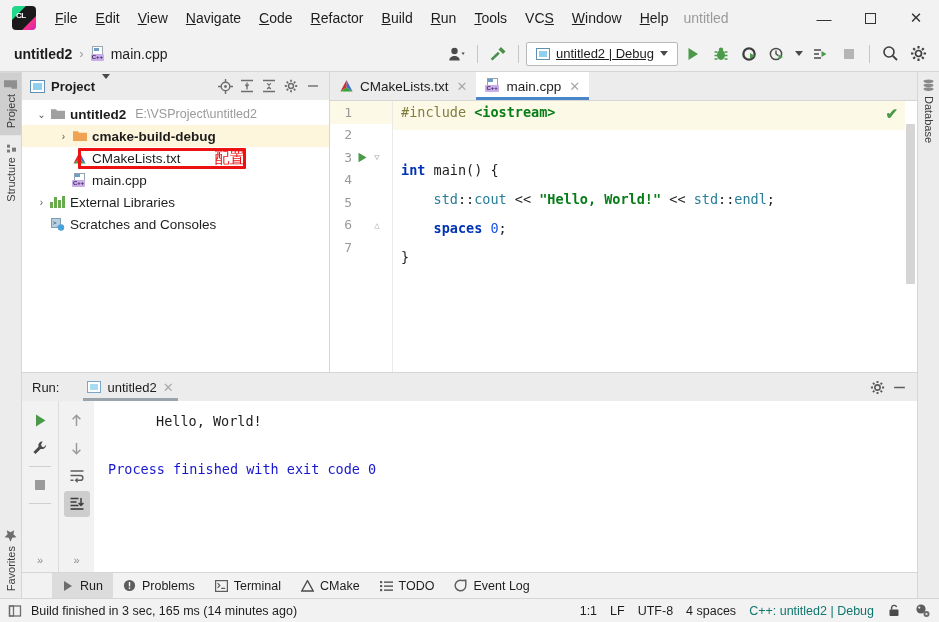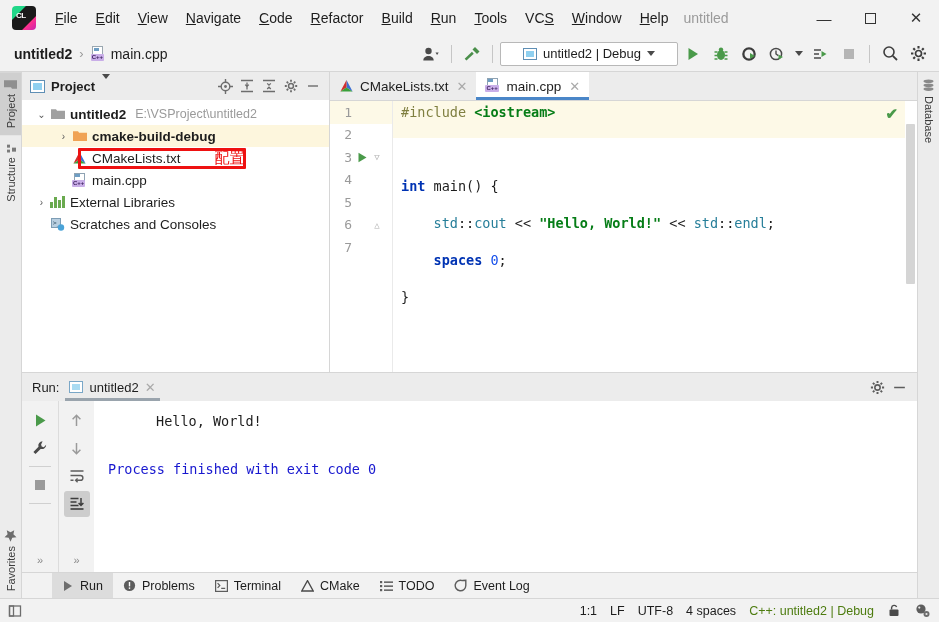--- a/index.html
+++ b/index.html
@@ -45,23 +45,23 @@
   .cpp-icon .pg:after { content: ""; position: absolute; left: 1px; top: 1px;
     width: 5px; height: 3px; background: #6e9ec4; }
   .cpp-icon .bdg { position: absolute; left: 0; bottom: 0; background: #c9aee8;
     color: #3a1f5c; font-size: 6px; line-height: 7px; padding: 0 1px; font-weight: bold;
     font-family: "Liberation Sans", sans-serif; border-radius: 1px; }
   .tb-right { margin-left: auto; display: flex; align-items: center; gap: 2px; }
   .tb-icon { width: 26px; height: 26px; display: flex; align-items: center;
     justify-content: center; cursor: default; }
   .tb-div { width: 1px; height: 18px; background: #c6c6c6; margin: 0 5px; }
   .runcfg {
-    display: flex; align-items: center; gap: 6px; height: 24px; padding: 0 22px;
+    display: flex; align-items: center; gap: 6px; height: 24px; padding: 0 9px;
     background: #fff; border: 1px solid #b8b8b8; border-radius: 2px; font-size: 13px;
-    white-space: nowrap; cursor: default;
+    white-space: nowrap; cursor: default; text-decoration: underline;
   }
   .runcfg .ic { width: 14px; height: 12px; background: #fff; border: 1px solid #5f8fb5;
     position: relative; flex: none; }
   .runcfg .ic:after { content: ""; position: absolute; inset: 2px; background: #8fd0f0; }
   .caret { width: 0; height: 0; border-left: 4px solid transparent; border-right: 4px solid transparent;
     border-top: 5px solid #4a4a4a; }
 
   
   .body { flex: 1; display: flex; min-height: 0; }
 
@@ -121,40 +121,40 @@
     font-family: "DejaVu Sans Mono", monospace; font-size: 13px; }
   .gl { height: 22.5px; display: flex; align-items: center; color: #9a9a9a; }
   .gl .num { width: 22px; text-align: right; }
   .gl.hl { background: #fdf9e7; }
   .gl .runmark { width: 16px; display: flex; align-items: center; justify-content: center;
     margin-left: 2px; }
   .gl .fold { width: 14px; display: flex; align-items: center; justify-content: center;
     color: #b0b0b0; font-size: 9px; }
   .codewrap { flex: 1; position: relative; min-width: 0; border-left: 1px solid #eaeaea; }
   .code { font-family: "DejaVu Sans Mono", monospace; font-size: 13.5px; padding-top: 0; }
-  .cl { height: 37px; line-height: 22.5px; padding-left: 8px; white-space: pre; }
+  .cl { height: 29px; line-height: 22.5px; padding-left: 8px; white-space: pre; }
   .cl.hl { background: #fdf9e7; }
   .kw { color: #0033b3; font-weight: bold; }
   .pre { color: #7f7f40; }
   .hdr { color: #067d17; font-weight: bold; }
   .str { color: #067d17; font-weight: bold; }
   .ns { color: #267e99; }
   .num0 { color: #1750eb; }
   .ok-check { position: absolute; right: 7px; top: 4px; color: #4a9a4a; font-size: 15px;
     font-weight: bold; }
   .scrollgut { width: 12px; background: #fff; flex: none; position: relative; }
   .sthumb { position: absolute; left: 1px; top: 23px; width: 9px; height: 160px;
     background: #d5d5d5; border-radius: 1px; }
 
   
   .runpanel { flex: 1; display: flex; flex-direction: column; min-height: 0;
     border-top: 1px solid #d6d6d6; background: #fff; }
   .run-head { height: 28px; display: flex; align-items: center; background: #ececec;
     padding-left: 10px; flex: none; }
-  .run-head .rl { font-size: 13px; margin-right: 2px; }
+  .run-head .rl { font-size: 13px; margin-right: 20px; }
   .rtab { display: flex; align-items: center; gap: 6px; font-size: 13px; padding: 0 8px;
     height: 28px; position: relative; cursor: default; }
   .rtab:after { content:""; position:absolute; left:4px; right:4px; bottom:0; height:3px;
     background:#9aa4ad; }
   .rtab .ic { width: 14px; height: 12px; background: #fff; border: 1px solid #7aa7c7; position: relative; }
   .rtab .ic:after { content:""; position:absolute; inset:2px; background:#a9dbf2; }
   .rtab .x { color: #a9a9a9; }
   .rh-right { margin-left: auto; display: flex; gap: 2px; padding-right: 8px; }
   .run-body { flex: 1; display: flex; min-height: 0; }
   .rtools { width: 36px; flex: none; display: flex; flex-direction: column;
@@ -176,21 +176,21 @@
   
   .toolwin { height: 26px; display: flex; align-items: center; background: #f2f2f2;
     border-top: 1px solid #d6d6d6; flex: none; padding-left: 30px; }
   .tw { display: flex; align-items: center; gap: 6px; font-size: 12.5px; padding: 0 10px;
     height: 26px; cursor: default; white-space: nowrap; }
   .tw.active { background: #dcdcdc; }
   .status { height: 24px; display: flex; align-items: center; background: #f2f2f2;
     border-top: 1px solid #d6d6d6; flex: none; padding: 0 8px 0 8px; font-size: 12.5px; }
   .st-msg { margin-left: 8px; }
   .st-right { margin-left: auto; display: flex; align-items: center; gap: 13px; }
-  .st-dim { color: #4d7c0f; }
+  .st-dim { color: #0f766e; }
   svg { display: block; }
 </style>
 </head>
 <body>
 
 <div class="app">
 
   <div class="menubar">
     <div class="logo">
       <div class="sq"></div>
@@ -693,20 +693,21 @@
     </div>
   </div>
 
   <div class="status">
     <span>
       <svg width="15" height="14" viewBox="0 0 15 14">
         <rect x="1.5" y="2" width="11" height="10" fill="none" stroke="#6d6d6d" stroke-width="1.3"></rect>
         <rect x="1.5" y="2" width="4" height="10" fill="none" stroke="#6d6d6d" stroke-width="1.3"></rect>
       </svg>
     </span>
+    <span class="st-msg">Build finished in 3 sec, 165 ms (14 minutes ago)</span>
     <div class="st-right">
       <span>1:1</span>
       <span>LF</span>
       <span>UTF-8</span>
       <span>4 spaces</span>
       <span class="st-dim">C++: untitled2 | Debug</span>
       <span>
         <svg width="14" height="15" viewBox="0 0 14 15">
           <rect x="2.5" y="6.5" width="9" height="6.5" rx="1" fill="#4a4a4a"></rect>
           <path d="M4.6 6.5V4.6a2.6 2.6 0 0 1 5 -0.6" fill="none" stroke="#4a4a4a" stroke-width="1.4"></path>

